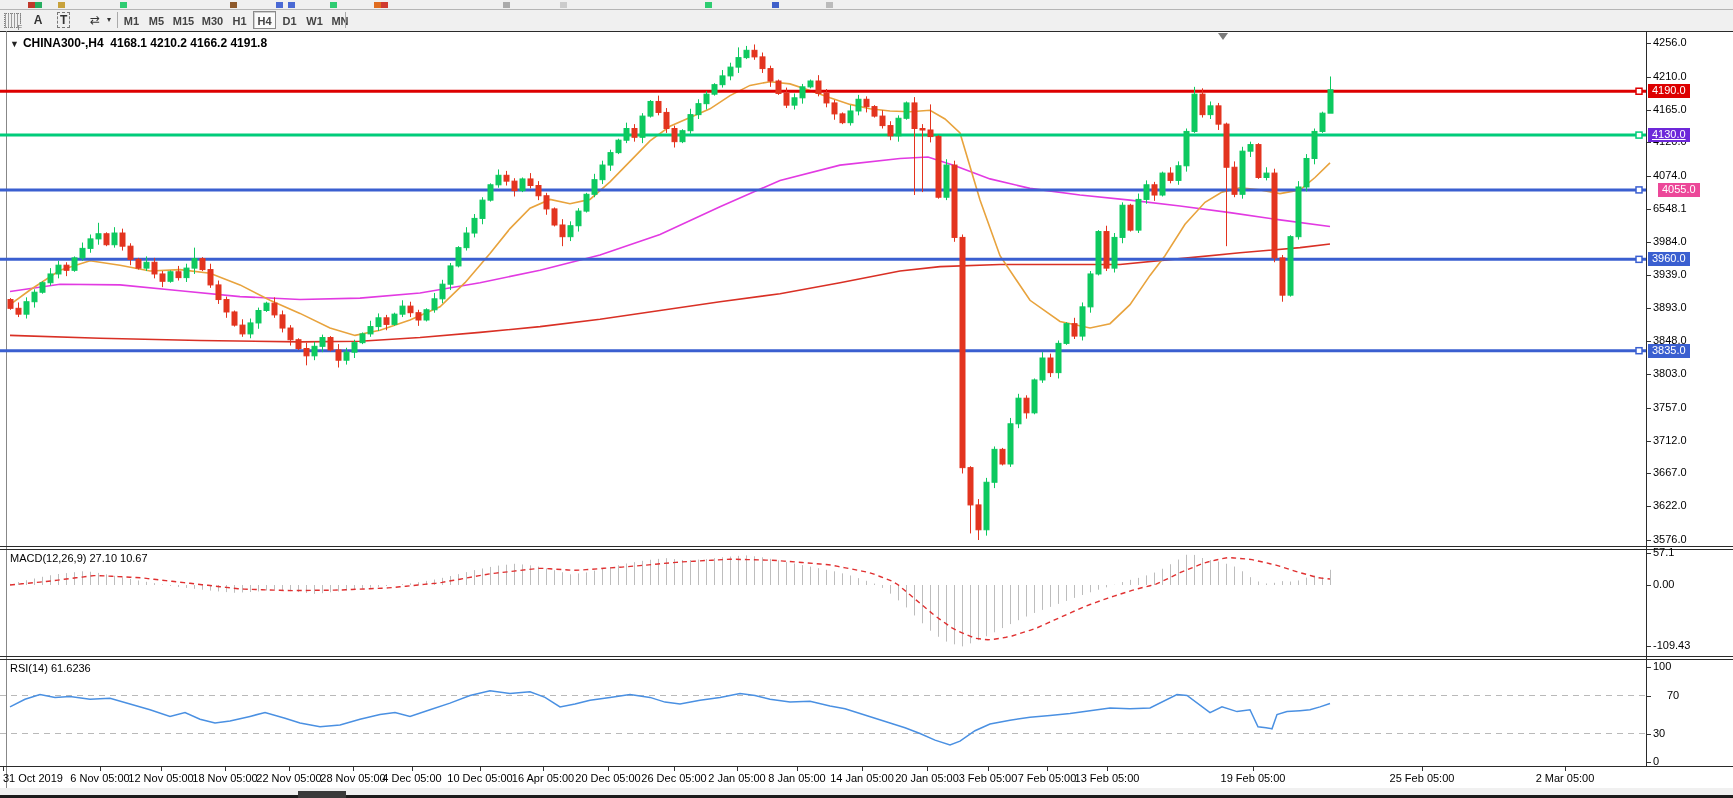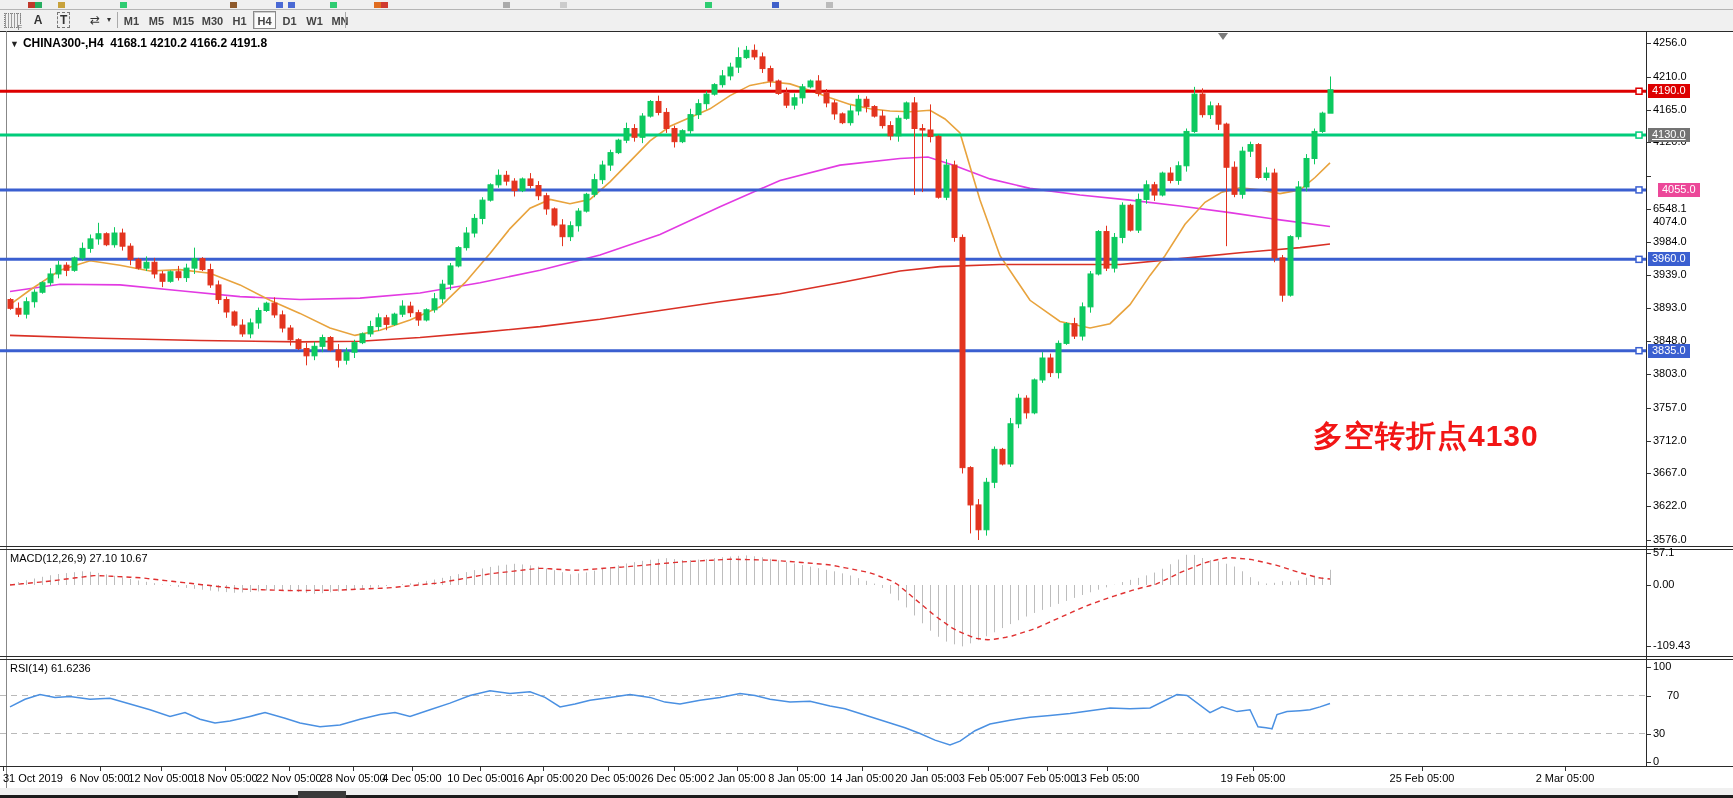--- a/index.html
+++ b/index.html
@@ -633,33 +633,32 @@
 
     <div class="paneltitle" style="top:521px;">
       <span>MACD(12,26,9)</span> <span>27.10 10.67</span>
     </div>
     <div class="paneltitle" style="top:631px;">
       <span>RSI(14)</span> <span>61.6236</span>
     </div>
 
     <div id="shiftmark" style="left:1218px;top:2px;"></div>
 
-    <div id="annotation" style="left: 1313px; top: 385px; color: rgb(242, 22, 22);">多空转折点4130</div>
 
     <div id="axislabels">
         <div class="axistick" style="top: 12px;"></div>
         <div class="axislabel" style="top: 5px;">4256.0</div>
         <div class="axistick" style="top: 45.6206px;"></div>
         <div class="axislabel" style="top: 38.6206px;">4210.0</div>
         <div class="axistick" style="top: 78.5103px;"></div>
         <div class="axislabel" style="top: 71.5103px;">4165.0</div>
         <div class="axistick" style="top: 111.4px;"></div>
         <div class="axislabel" style="top: 104.4px;">4120.0</div>
         <div class="axistick" style="top: 145.021px;"></div>
-        <div class="axislabel" style="top: 138.021px; margin-top: 46px;">4074.0</div>
+        <div class="axislabel" style="top: 138.021px;">4074.0</div>
         <div class="axistick" style="top: 177.91px;"></div>
         <div class="axislabel" style="top: 170.91px;">6548.1</div>
         <div class="axistick" style="top: 210.8px;"></div>
         <div class="axislabel" style="top: 203.8px;">3984.0</div>
         <div class="axistick" style="top: 243.69px;"></div>
         <div class="axislabel" style="top: 236.69px;">3939.0</div>
         <div class="axistick" style="top: 277.31px;"></div>
         <div class="axislabel" style="top: 270.31px;">3893.0</div>
         <div class="axistick" style="top: 310.2px;"></div>
         <div class="axislabel" style="top: 303.2px;">3848.0</div>
@@ -669,21 +668,21 @@
         <div class="axislabel" style="top: 369.71px;">3757.0</div>
         <div class="axistick" style="top: 409.6px;"></div>
         <div class="axislabel" style="top: 402.6px;">3712.0</div>
         <div class="axistick" style="top: 442.49px;"></div>
         <div class="axislabel" style="top: 435.49px;">3667.0</div>
         <div class="axistick" style="top: 475.379px;"></div>
         <div class="axislabel" style="top: 468.379px;">3622.0</div>
         <div class="axistick" style="top: 509px;"></div>
         <div class="axislabel" style="top: 502px;">3576.0</div>
         <div class="pricetag" style="top: 53.2382px; background: rgb(221, 0, 0);">4190.0</div>
-        <div class="pricetag" style="top: 97.0912px; background: #737373; text-decoration: underline;">4130.0</div>
+        <div class="pricetag" style="top: 97.0912px; background: #6d28d9; text-decoration: underline;">4130.0</div>
         <div class="pricetag" style="top: 151.907px; background: #ec4899; margin-left: 10px;">4055.0</div>
         <div class="pricetag" style="top: 221.341px; background: rgb(58, 95, 208);">3960.0</div>
         <div class="pricetag" style="top: 312.701px; background: rgb(58, 95, 208);">3835.0</div>
         <div class="axistick" style="top: 521.967px;"></div>
         <div class="axislabel" style="top: 514.967px;">57.1</div>
         <div class="axistick" style="top: 554px;"></div>
         <div class="axislabel" style="top: 547px;">0.00</div>
         <div class="axistick" style="top: 615.39px;"></div>
         <div class="axislabel" style="top: 608.39px;">-109.43</div>
         <div class="axistick" style="top: 636px;"></div>

